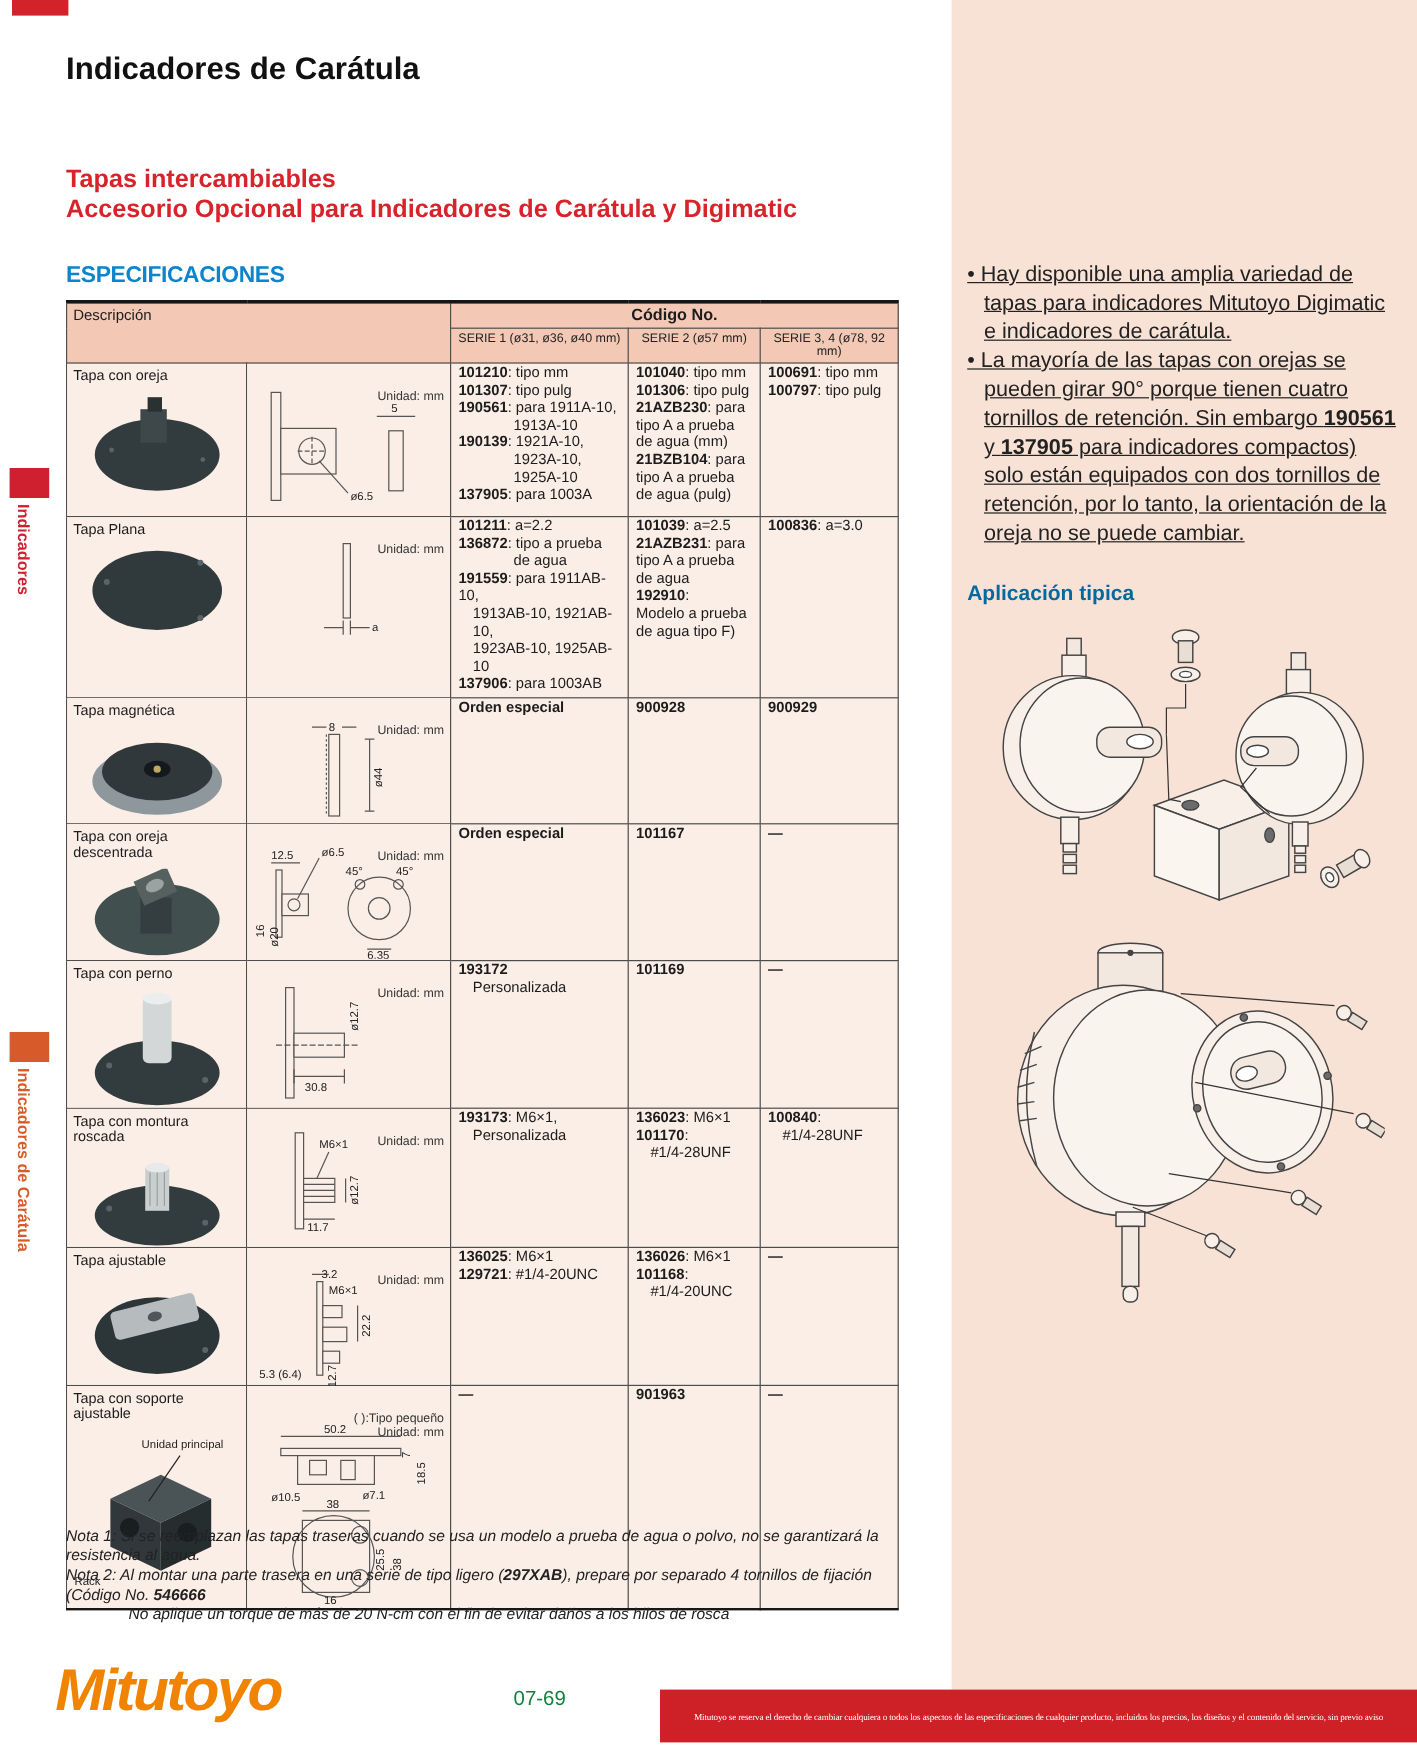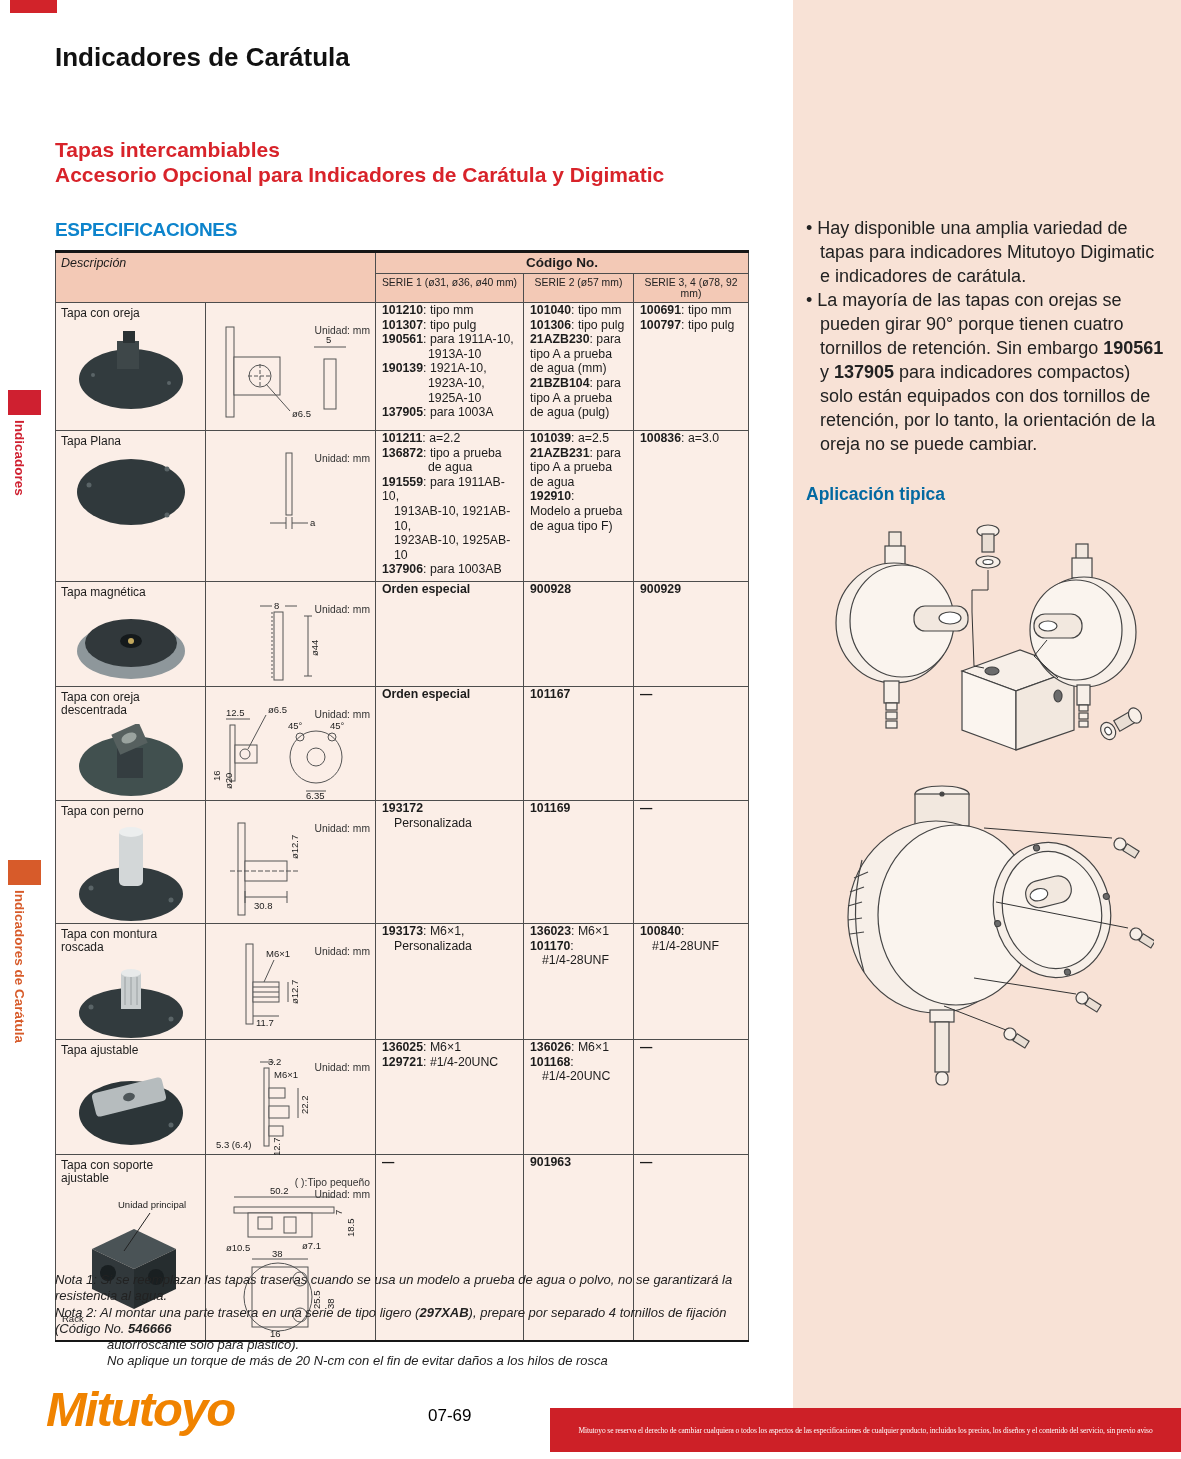--- a/index.html
+++ b/index.html
@@ -18,21 +18,21 @@
   .tab1-label{position:absolute;left:12px;top:420px;writing-mode:vertical-rl;font-size:13.5px;font-weight:bold;color:#cf2030;}
   .tab2-box{position:absolute;left:8px;top:860px;width:33px;height:25px;background:#d75b2a;}
   .tab2-label{position:absolute;left:12px;top:890px;writing-mode:vertical-rl;font-size:13.5px;font-weight:bold;color:#d75b2a;}
 
   
   table.spec{position:absolute;left:55px;top:250px;width:693px;border-collapse:collapse;table-layout:fixed;
              border-top:3px solid #161616;border-bottom:2px solid #161616;}
   table.spec th,table.spec td{border:1px solid #4d4d4d;padding:0;vertical-align:top;}
   table.spec th{background:#f3c9b6;font-weight:normal;text-align:left;}
   table.spec td{background:#fbeee7;}
-  .h-desc{font-size:12.5px;padding:3px 5px !important;font-style:italic;}
+  .h-desc{font-size:12.5px;padding:3px 5px !important;}
   .h-cod{font-size:13.5px;font-weight:bold !important;text-align:center !important;padding:2px 0 !important;}
   .h-serie{font-size:10.4px;text-align:center !important;padding:3px 1px !important;color:#222;}
   .desc-cell{position:relative;font-size:12px;}
   .desc-label{padding:4px 4px 2px 5px;line-height:13.5px;}
   .photo-wrap{display:block;margin:4px auto 0 auto;}
   .draw-cell{position:relative;}
   .unit{position:absolute;right:5px;top:22px;font-size:10.3px;color:#333;text-align:right;line-height:12px;}
   .draw-svg{position:absolute;left:2px;top:16px;}
   .dim{font-size:9.5px;fill:#222;font-family:"Liberation Sans",sans-serif;}
   .ln{stroke:#555;fill:none;stroke-width:1;}
@@ -43,29 +43,29 @@
   .clines .ind1{padding-left:12px;}
   .clines .ind2{padding-left:46px;}
   .anno{position:absolute;font-size:9.5px;color:#222;}
 
   
   .notes{position:absolute;left:55px;top:1272px;width:705px;font-size:13px;line-height:16.3px;color:#222;font-style:italic;}
   .notes .ind1{padding-left:52px;}
   .notes b{font-weight:bold;}
 
   
-  .bullets{position:absolute;left:806px;top:216px;width:360px;font-size:18px;line-height:24px;color:#222;}
+  .bullets{position:absolute;left:806px;top:216px;width:360px;font-size:18px;line-height:24px;color:#222;text-decoration:underline;}
   .bullets div{padding-left:14px;text-indent:-14px;}
   .bullets b{font-weight:bold;}
   .app-head{position:absolute;left:806px;top:484px;font-size:17.5px;font-weight:bold;color:#0369a1;}
   .illus{position:absolute;}
 
   
   .logo{position:absolute;left:46px;top:1381px;font-size:49px;font-weight:bold;font-style:italic;color:#f08300;letter-spacing:-2px;}
-  .pageno{position:absolute;left:428px;top:1406px;font-size:17px;color:#000000;}
+  .pageno{position:absolute;left:428px;top:1406px;font-size:17px;color:#15803d;}
   .foot-bar{position:absolute;left:550px;top:1408px;width:631px;height:44px;background:#cd2027;display:flex;align-items:center;justify-content:center;}
   .foot-bar span{font-size:7.5px;color:#ffffff;letter-spacing:-0.1px;padding:0 8px;font-family:Liberation Serif, serif;}
 </style>
 </head>
 <body>
 
 <div class="page">
   <div class="right-panel"></div>
   <div class="corner-tab"></div>
 
@@ -494,21 +494,20 @@
               <div><b>—</b></div>
             </div>
           </td>
     </tr>
   </tbody>
     </table>
 
   <div class="notes">
       <div><span>Nota 1: Si se reemplazan las tapas traseras cuando se usa un modelo a prueba de agua o polvo, no se garantizará la resistencia al agua.</span></div>
       <div><span>Nota 2: Al montar una parte trasera en una serie de tipo ligero (</span><b>297XAB</b><span>), prepare por separado 4 tornillos de fijación (Código No. </span><b>546666</b></div>
-      <div class="ind1"><span>autorroscante sólo para plástico).</span></div>
       <div class="ind1"><span>No aplique un torque de más de 20 N-cm con el fin de evitar daños a los hilos de rosca</span></div>
     </div>
 
   <div class="bullets">
       <div><span>• Hay disponible una amplia variedad de tapas para indicadores Mitutoyo Digimatic e indicadores de carátula.</span></div>
       <div><span>• La mayoría de las tapas con orejas se pueden girar 90° porque tienen cuatro tornillos de retención. Sin embargo </span><b>190561</b><span> y </span><b>137905</b><span> para indicadores compactos) solo están equipados con dos tornillos de retención, por lo tanto, la orientación de la oreja no se puede cambiar.</span></div>
     </div>
   <div class="app-head">Aplicación tipica</div>
 
   <svg class="illus" style="left:822px;top:518px;" width="330" height="250" viewBox="0 0 330 250">

